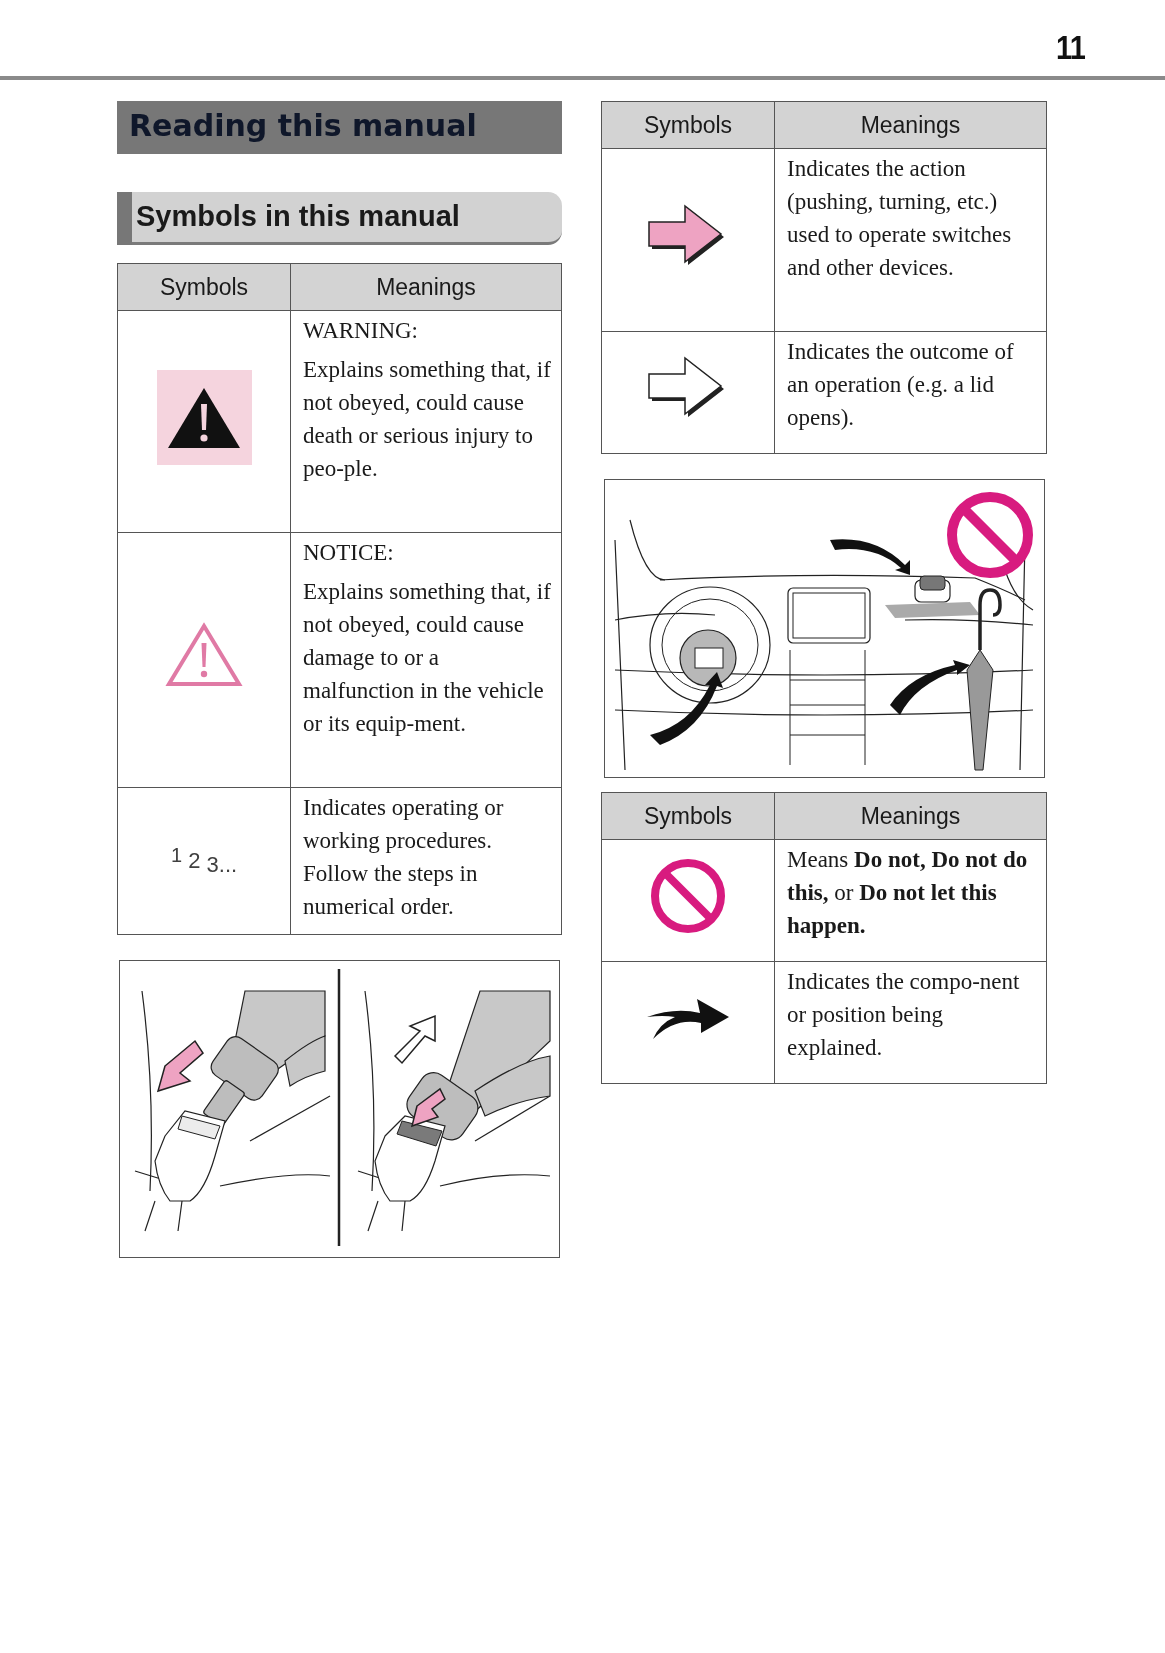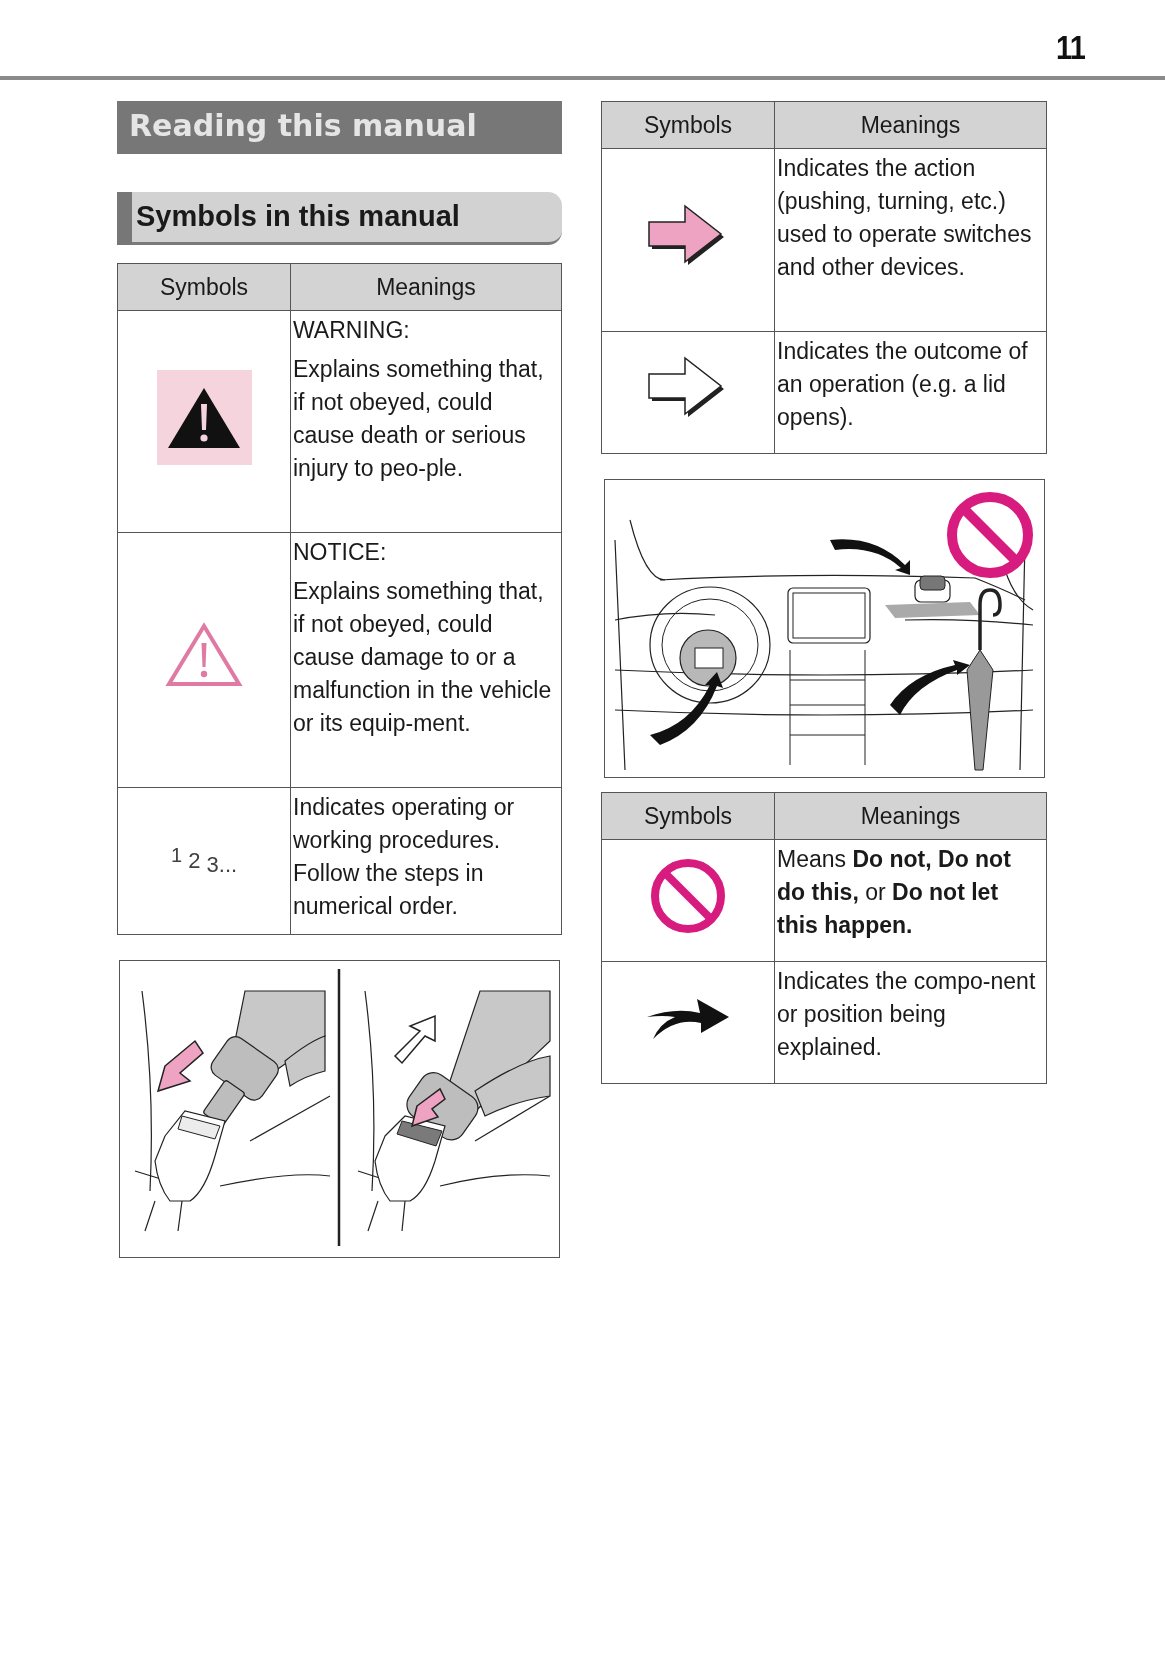--- a/index.html
+++ b/index.html
@@ -5,32 +5,32 @@
     * { box-sizing: border-box; margin: 0; padding: 0; }
     html, body { width: 1165px; height: 1653px; background: #ffffff; }
     body { position: relative; font-family: "Liberation Sans", sans-serif; color: #1a1a1a; overflow: hidden; }
 
     .page-number { position: absolute; top: 28px; right: 80px; font-size: 34px; font-weight: bold; font-family: "Liberation Sans", sans-serif; color: #111; letter-spacing: -1px; transform: scaleX(0.85); transform-origin: right; }
     .top-rule { position: absolute; top: 76px; left: 0; width: 1165px; height: 4px; background: #8a8a8a; }
 
     .col-left { position: absolute; left: 117px; top: 101px; width: 445px; }
     .col-right { position: absolute; left: 601px; top: 101px; width: 446px; }
 
-    .chapter-title { background: #777777; color: #e5e5e5; font-weight: bold; font-size: 30px; height: 53px; line-height: 50px; padding-left: 12px; font-family: "DejaVu Sans", sans-serif; letter-spacing: 0px; }
+    .chapter-title { background: #777777; color: #0f172a; font-weight: bold; font-size: 30px; height: 53px; line-height: 50px; padding-left: 12px; font-family: "DejaVu Sans", sans-serif; letter-spacing: 0px; }
     .summary-box { margin-top: 28px; background: #e4e4e4; padding: 7px 14px 10px 14px; font-weight: bold; font-size: 26px; line-height: 37px; }
     .section-title { position: relative; background: #d2d2d2; height: 53px; border-bottom: 3px solid #7a7a7a; padding-left: 19px; font-weight: bold; font-size: 29px; line-height: 48px; }
     .section-title::before { content: ""; position: absolute; left: 0; top: 0; bottom: -3px; width: 15px; background: #777777; }
     .s1 { margin-top: 38px; border-radius: 14px; }
     .s2 { margin-top: 36px; }
 
     table.sym { width: 100%; border-collapse: collapse; font-size: 23px; line-height: 33px; }
     table.sym th { background: #d3d3d3; font-weight: normal; height: 47px; border: 1.5px solid #555; text-align: center; font-size: 23px; }
     table.sym td { border: 1.5px solid #555; vertical-align: top; }
     table.sym td.symcell { width: 173px; vertical-align: middle; text-align: center; }
-    table.sym td.mean { padding: 3px 6px 6px 2px; }
+    table.sym td.mean { padding: 3px 6px 6px 12px; font-family: Liberation Serif, serif; }
     .mean .lead { margin-bottom: 6px; }
     .t1 { margin-top: 18px; }
 
     .warn-bg { display: inline-block; width: 95px; height: 95px; background: #f5d4de; position: relative; }
     .num-steps { font-size: 22px; color: #404040; font-weight: normal; }
     .num-steps .n1 { position: relative; top: -6px; font-size: 20px; }
     .num-steps .n3 { position: relative; top: 4px; }
 
     .illus-belt { margin-top: 25px; border: 1.5px solid #555; height: 298px; width: 441px; margin-left: 2px; position: relative; }
     .illus-dash { margin-top: 25px; border: 1.5px solid #555; height: 299px; width: 441px; margin-left: 3px; position: relative; }

